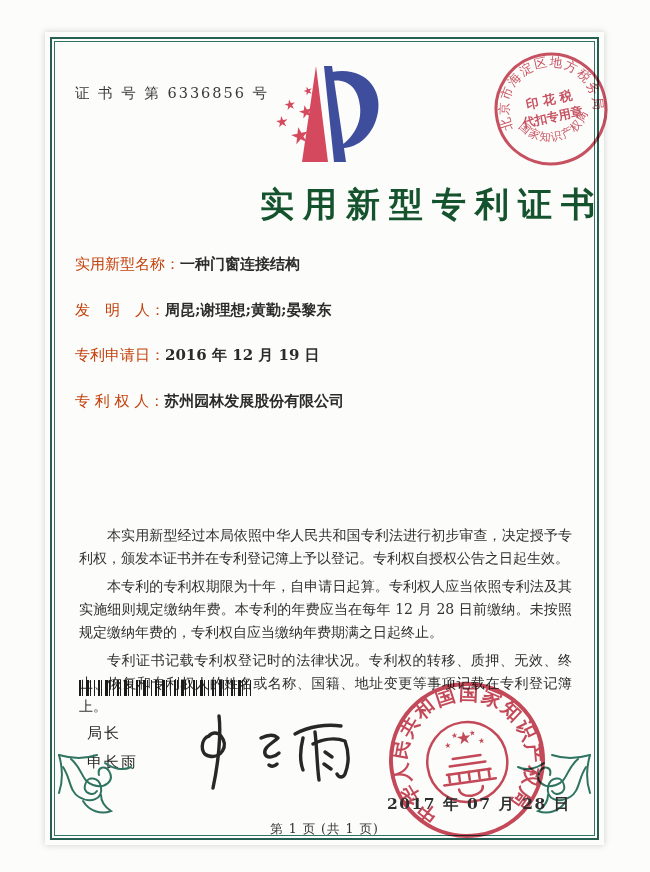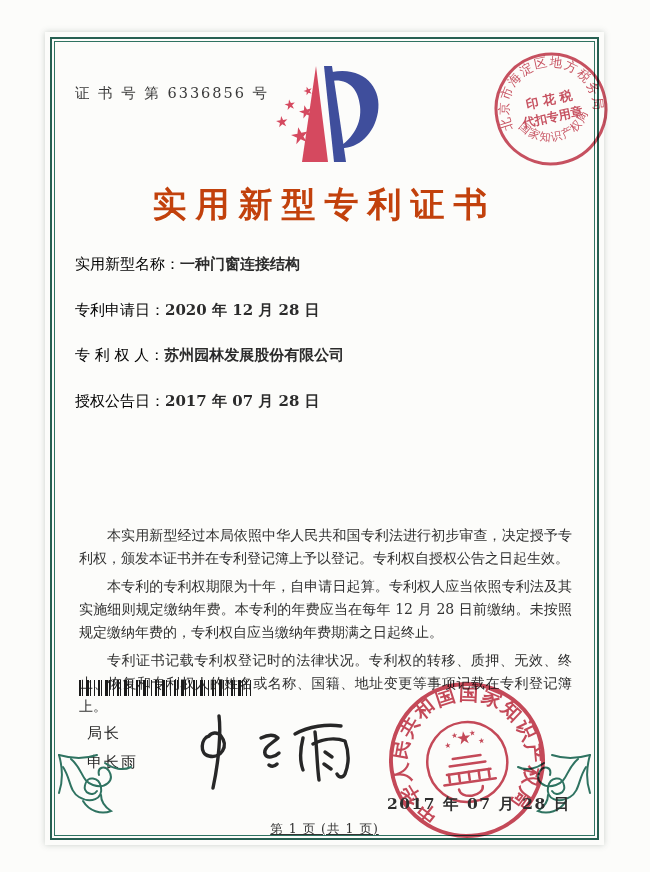--- a/index.html
+++ b/index.html
@@ -14,45 +14,45 @@
   .frame{position:absolute;pointer-events:none;}
   .frame.outer{inset:5px;border:2px solid #276052;}
   .frame.inner{inset:9px;border:1px solid #2f7361;}
   .corner{position:absolute;width:90px;height:90px;z-index:2;}
   .corner.bl{left:8px;bottom:6px;transform:scaleY(-1) rotate(0deg);}
   .corner.br{right:8px;bottom:6px;transform:scale(-1,-1);}
   .cert-no{position:absolute;left:30px;top:52px;font-size:14.5px;letter-spacing:2px;color:#3a3a3a;}
   .logo{position:absolute;left:213px;top:28px;width:132px;height:108px;}
   .tax-stamp{position:absolute;left:447px;top:18px;width:118px;height:118px;z-index:3;
              transform:rotate(-12deg);mix-blend-mode:multiply;opacity:.88;}
-  .title{position:absolute;left:0;right:0;top:150px;margin:0;text-align:center;
-         font-size:34px;font-weight:bold;letter-spacing:9px;color:#c2410c;}
+  .title{position:absolute;left:0;right:0;top:150px;margin:0;text-align:right;
+         font-size:34px;font-weight:bold;letter-spacing:9px;color:#14532d;}
   .fields{position:absolute;left:30px;right:26px;top:223px;}
   .field-row{height:28px;margin-bottom:17.5px;font-size:15px;white-space:nowrap;}
-  .field-row .lab{color:#000000;margin-top:16px;}
+  .field-row .lab{color:#c2410c;margin-top:16px;}
   .field-row .val{color:#2b2b2b;font-weight:bold;}
   .paras{position:absolute;left:29px;right:27px;top:487px;font-size:14px;line-height:23px;
          text-align:justify;color:#303030;}
   .paras p{margin:5px;text-indent:2em;}
   .barcode{position:absolute;left:34px;top:648px;width:172px;height:16px;
     background:repeating-linear-gradient(90deg,
       #1b1b1b 0 2px, transparent 2px 3px,
       #1b1b1b 3px 4px, transparent 4px 7px,
       #1b1b1b 7px 10px, transparent 10px 11px,
       #1b1b1b 11px 12px, transparent 12px 15px,
       #1b1b1b 15px 16px, transparent 16px 19px);}
   .signer{position:absolute;left:42px;top:692px;font-size:15px;letter-spacing:2px;color:#262626;}
   .signer div{margin-bottom:10px;}
   .signature{position:absolute;left:112px;top:676px;width:218px;height:88px;z-index:2;}
   .office-seal{position:absolute;left:340px;top:646px;width:164px;height:164px;z-index:3;
                transform:rotate(-8deg);mix-blend-mode:multiply;opacity:.92;}
   .issue-date{position:absolute;left:342px;top:762px;z-index:4;font-size:15.5px;
               letter-spacing:1.5px;color:#2e2e2e;font-weight:bold;}
   .footer{position:absolute;left:0;right:0;top:789px;text-align:center;font-size:12.5px;
-          letter-spacing:1px;color:#333;text-decoration:underline;}
+          letter-spacing:1px;color:#333;}
   .seal-text{fill:#c23a4c;}
   .seal-stroke{stroke:#c23a4c;fill:none;}
 </style>
 </head>
 <body>
 
 <div class="photo">
   <div class="certificate">
 
     <div class="frame outer"></div>
@@ -110,27 +110,27 @@
       <text x="58" y="70" text-anchor="middle" class="seal-text" font-size="12" font-weight="bold">代扣专用章</text>
     </svg>
 
     <h1 class="title">实用新型专利证书</h1>
 
     <div class="fields">
       <div class="field-row">
         <span class="lab">实用新型名称：</span><span class="val">一种门窗连接结构</span>
       </div>
       <div class="field-row">
-        <span class="lab">专利申请日：</span><span class="val">2020 年 12 月 28 日</span>
+        <span class="lab">发　明　人：</span><span class="val">周昆;谢理想;黄勤;晏黎东</span>
+      </div>
+      <div class="field-row">
+        <span class="lab">专利申请日：</span><span class="val">2016 年 12 月 19 日</span>
       </div>
       <div class="field-row">
         <span class="lab">专 利 权 人：</span><span class="val">苏州园林发展股份有限公司</span>
-      </div>
-      <div class="field-row">
-        <span class="lab">授权公告日：</span><span class="val">2017 年 07 月 28 日</span>
       </div>
     </div>
 
     <div class="paras">
       <p>本实用新型经过本局依照中华人民共和国专利法进行初步审查，决定授予专利权，颁发本证书并在专利登记簿上予以登记。专利权自授权公告之日起生效。</p>
       <p>本专利的专利权期限为十年，自申请日起算。专利权人应当依照专利法及其实施细则规定缴纳年费。本专利的年费应当在每年 12 月 28 日前缴纳。未按照规定缴纳年费的，专利权自应当缴纳年费期满之日起终止。</p>
       <p>专利证书记载专利权登记时的法律状况。专利权的转移、质押、无效、终止、恢复和专利权人的姓名或名称、国籍、地址变更等事项记载在专利登记簿上。</p>
     </div>
 
     <div class="barcode"></div>

